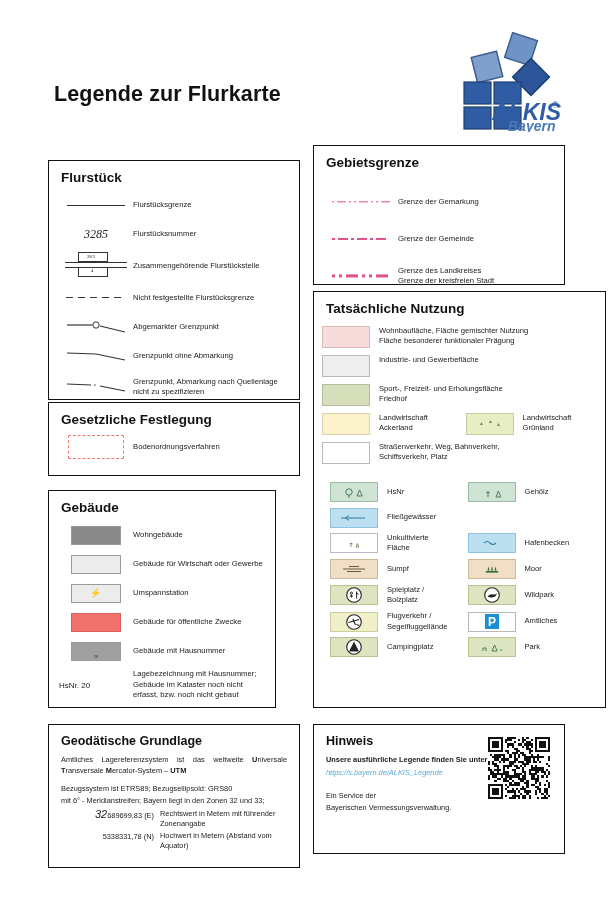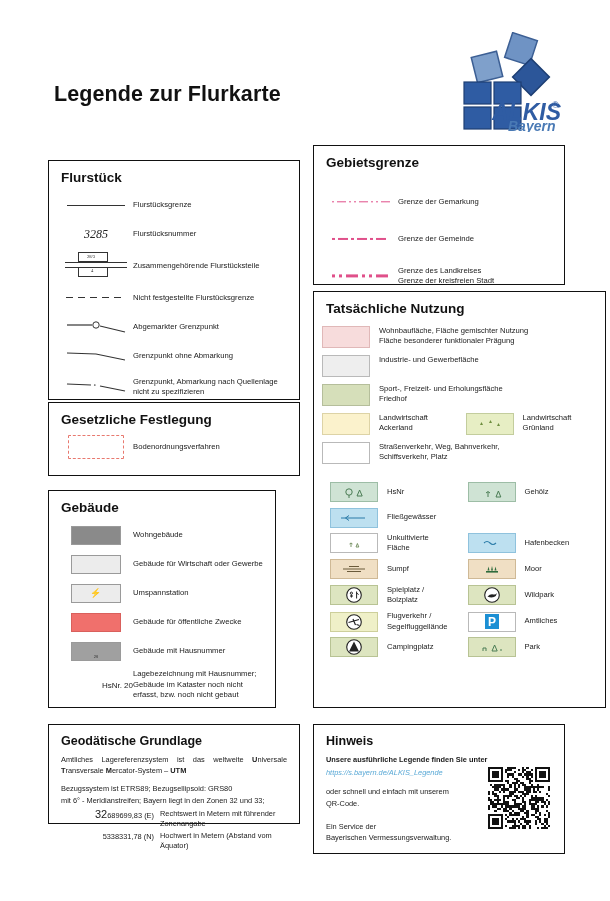--- a/index.html
+++ b/index.html
@@ -61,21 +61,21 @@
   
   .sw{width:50px;height:19px;box-sizing:border-box;border:1px solid #9a9a9a;position:relative;}
   .sw .mini{
     position:absolute;left:0;right:0;bottom:1px;text-align:center;
     font-size:4.4px;color:#222;font-family:"Liberation Serif",serif;
   }
   .sw .bolt{
     position:absolute;left:0;right:0;top:50%;transform:translateY(-50%);
     text-align:center;font-size:9px;color:#333;line-height:1;
   }
-  .hsnr{font-size:8px;color:#1a1a1a;text-align:right;width:100%;}
+  .hsnr{font-size:8px;color:#1a1a1a;text-align:left;width:100%;}
 
   
   .g-line{width:58px;height:4px;position:relative;}
   .g-line i{position:absolute;background:#e0508a;top:50%;transform:translateY(-50%);}
 
   
   .nsw{width:48px;height:22px;box-sizing:border-box;border:1px solid #b9b9b9;}
   .nrow{display:flex;align-items:center;margin-bottom:7px;}
   .ncol{display:flex;align-items:flex-start;flex:1;}
   .ncol .nsw{flex:0 0 48px;margin-right:9px;margin-left:8px;}
@@ -92,21 +92,21 @@
   }
   .gsw svg{display:block;}
   .glbl{font-size:7.6px;line-height:10.4px;color:#1a1a1a;}
 
   
   .btxt{font-size:7.4px;line-height:11.2px;color:#1a1a1a;padding:0 12px;}
   .btxt p{margin:0 0 7px 0;}
   .just{text-align:justify;}
   .coordrow{display:flex;margin-bottom:1px;}
   .coordnum{width:93px;flex:0 0 93px;text-align:right;font-size:7.4px;padding-right:6px;}
-  .coordnum .big{font-size:11px;}
+  .coordnum .big{font-size:11px;font-style:italic;}
   .coorddesc{font-size:7.4px;line-height:10.5px;}
   .link{color:#5aa9d6;font-style:italic;text-decoration:none;}
   .bold{font-weight:bold;}
   .qr{position:absolute;right:14px;bottom:14px;width:62px;height:62px;}
 </style>
 </head>
 <body>
 
 <div class="page">
 
@@ -528,21 +528,21 @@
               </g>
             </svg>
           </div>
           <div class="glbl">Park</div>
         </div>
       </div>
 
     </div>
   </div>
 
-  <div class="box" style="left:48px;top:716px;width:252px;height:100px;">
+  <div class="box" style="left:48px;top:716px;width:252px;height:144px;">
     <div class="box-title" style="font-size:12.5px;margin-bottom:6px;">Geodätische Grundlage</div>
     <div class="btxt">
       <p class="just"><span>Amtliches Lagereferenzsystem ist das weltweite </span><span class="bold">U</span><span>niversale </span><span class="bold">T</span><span>ransversale </span><span class="bold">M</span><span>ercator-System – </span><span class="bold">UTM</span></p>
 
       <div style="margin-bottom:3px;">
         <div>Bezugssystem ist ETRS89; Bezugsellipsoid: GRS80</div>
         <div>mit 6° - Meridianstreifen; Bayern liegt in den Zonen 32 und 33;</div>
       </div>
 
       <div class="coordrow">
@@ -554,21 +554,20 @@
         <div class="coorddesc">Hochwert in Metern (Abstand vom Äquator)</div>
       </div>
     </div>
   </div>
 
   <div class="box" style="left:313px;top:716px;width:252px;height:130px;">
     <div class="box-title" style="font-size:12.5px;margin-bottom:6px;">Hinweis</div>
     <div class="btxt" style="position:relative;">
       <div class="bold" style="margin-bottom:2px;">Unsere ausführliche Legende finden Sie unter</div>
       <a class="link" href="#">https://s.bayern.de/ALKIS_Legende</a>
-      <p class="lbl-multi" style="margin-top:8px;">oder schnell und einfach mit unserem<br>QR-Code.</p>
       <p class="lbl-multi" style="margin-top:12px;">Ein Service der<br>Bayerischen Vermessungsverwaltung.</p>
       <div class="qr">
         <svg id="qr-svg" width="62" height="62" viewBox="0 0 29 29" shape-rendering="crispEdges">
             <rect x="0" y="0" width="1" height="1" fill="#111"></rect>
             <rect x="1" y="0" width="1" height="1" fill="#111"></rect>
             <rect x="2" y="0" width="1" height="1" fill="#111"></rect>
             <rect x="3" y="0" width="1" height="1" fill="#111"></rect>
             <rect x="4" y="0" width="1" height="1" fill="#111"></rect>
             <rect x="5" y="0" width="1" height="1" fill="#111"></rect>
             <rect x="6" y="0" width="1" height="1" fill="#111"></rect>

